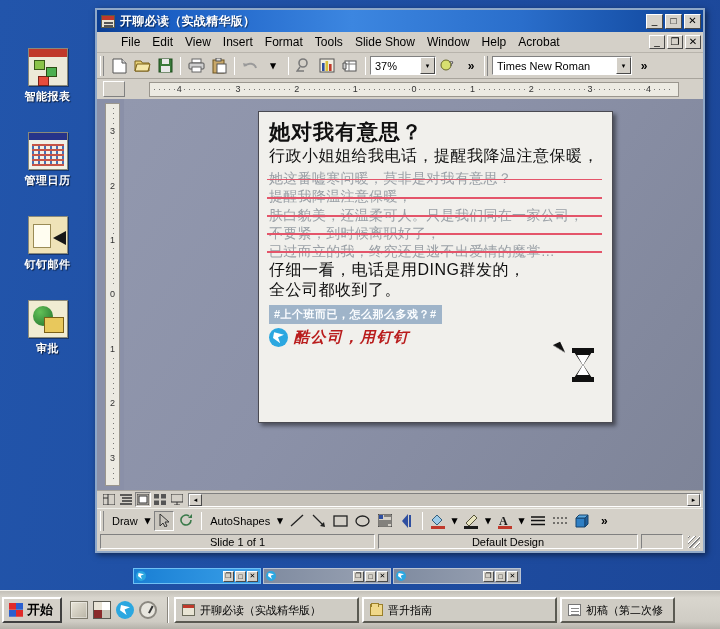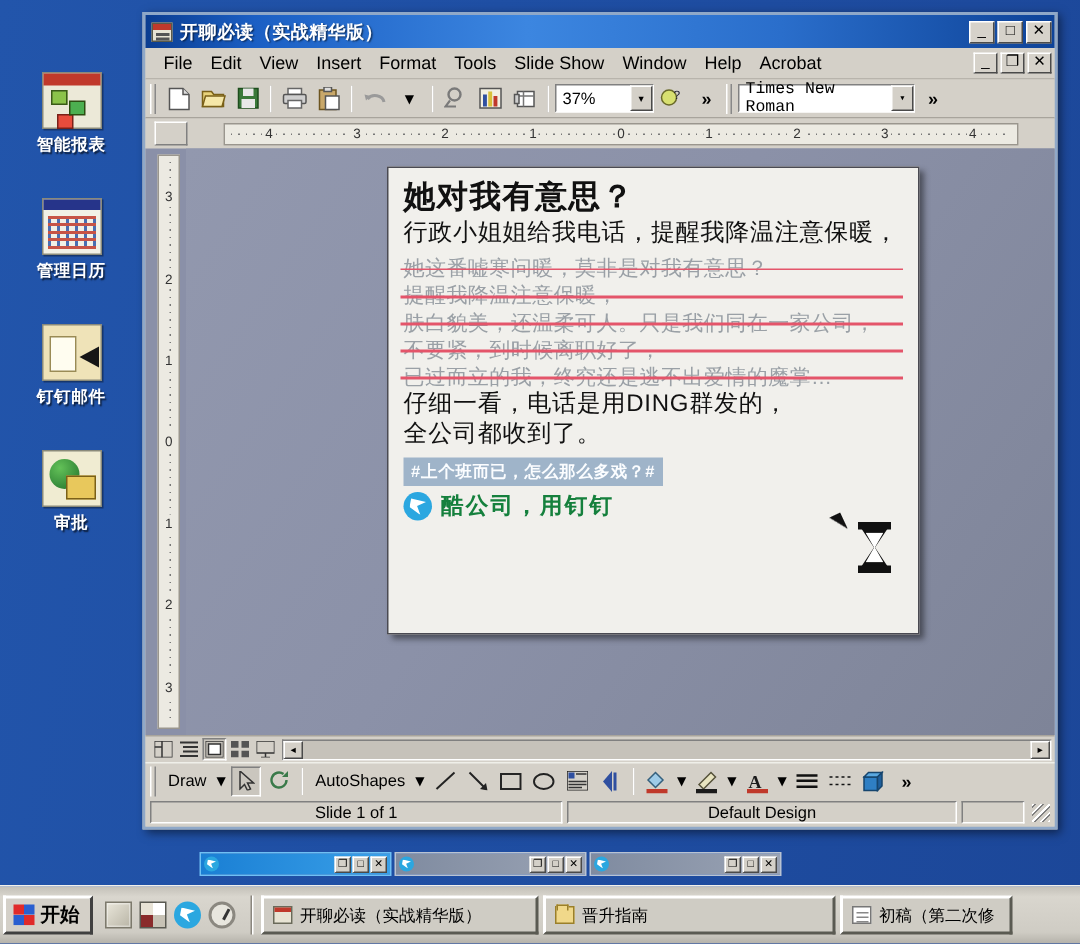--- a/index.html
+++ b/index.html
@@ -81,40 +81,40 @@
   .title-text{font-size:12px;font-weight:bold;flex:1;text-shadow:1px 1px 1px #00000088;letter-spacing:.3px;}
   .wbtns{display:flex;gap:2px;}
   .wbtn{
     width:17px;height:15px;background:#d6d2ca;border:1px solid;
     border-color:#fff #4a4a4a #4a4a4a #fff;
     display:flex;align-items:center;justify-content:center;
     font-size:10px;line-height:1;color:#000;font-family:"Liberation Sans",sans-serif;
   }
   .menubar{
     height:21px;flex:none;background:#d4d0c8;display:flex;align-items:center;
-    padding-left:6px;border-bottom:1px solid #b8b4ac;
+    padding-left:18px;border-bottom:1px solid #b8b4ac;
   }
   .menu-item{font-size:12px;color:#000;padding:1px 6px;white-space:nowrap;}
   .menubar .wbtns{margin-left:auto;margin-right:2px;}
   .menubar .wbtn{height:14px;width:16px;}
 
   .toolbar{
     height:26px;flex:none;background:#d4d0c8;display:flex;align-items:center;
     padding:0 2px;border-bottom:1px solid #a8a49c;gap:1px;
   }
   .tgrip{width:4px;height:20px;border-left:1px solid #fff;border-right:1px solid #888;margin:0 3px 0 1px;flex:none;}
   .tbtn{width:22px;height:21px;position:relative;flex:none;display:flex;align-items:center;justify-content:center;}
   .tsep{width:1px;height:18px;background:#8a867e;border-right:1px solid #fff;margin:0 3px;flex:none;}
   .zoombox,.fontbox{
     height:19px;background:#fff;border:1px solid;
     border-color:#808080 #fff #fff #808080;
     display:flex;align-items:center;font-size:11px;padding-left:4px;flex:none;color:#000;
   }
   .zoombox{width:66px;}
-  .fontbox{width:118px;font-family:Liberation Mono, monospace;}
+  .fontbox{width:140px;}
   .combo-arrow{
     margin-left:auto;width:15px;height:17px;background:#d4d0c8;
     border:1px solid;border-color:#fff #4a4a4a #4a4a4a #fff;
     display:flex;align-items:center;justify-content:center;font-size:7px;
   }
   .chev{font-size:11px;font-weight:bold;color:#000;padding:0 2px;}
 
   
   .ruler-row{height:20px;flex:none;background:#d4d0c8;display:flex;align-items:center;}
   .corner-box{width:22px;height:16px;margin-left:6px;background:#d4d0c8;border:1px solid;border-color:#fff #808080 #808080 #fff;flex:none;}
@@ -171,21 +171,21 @@
     font-size:11px;font-weight:bold;padding:2px 5px;letter-spacing:.5px;
   }
   .s-brand{display:flex;align-items:center;gap:6px;margin-top:4px;}
   .ding-logo{
     width:19px;height:19px;border-radius:50%;background:#2ba7e0;flex:none;position:relative;
   }
   .ding-logo::after{
     content:"";position:absolute;left:4px;top:4px;width:11px;height:11px;background:#fff;
     clip-path:polygon(10% 0,100% 22%,46% 46%,66% 100%,0 52%);
   }
-  .s-brandtext{font-size:15px;font-weight:bold;color:#15803d;letter-spacing:1.5px;}
+  .s-brandtext{font-size:15px;font-weight:bold;color:#b91c1c;letter-spacing:1.5px;font-style:italic;}
   .cursor-art{
     position:absolute;right:18px;bottom:40px;display:flex;gap:2px;align-items:flex-start;
   }
   .arrow-ptr{
     width:0;height:0;border-left:12px solid #111;
     border-bottom:8px solid transparent;border-right:7px solid transparent;
     transform:rotate(65deg);filter:drop-shadow(0 0 0 #fff);
   }
   .hourglass{
     width:22px;height:34px;position:relative;

